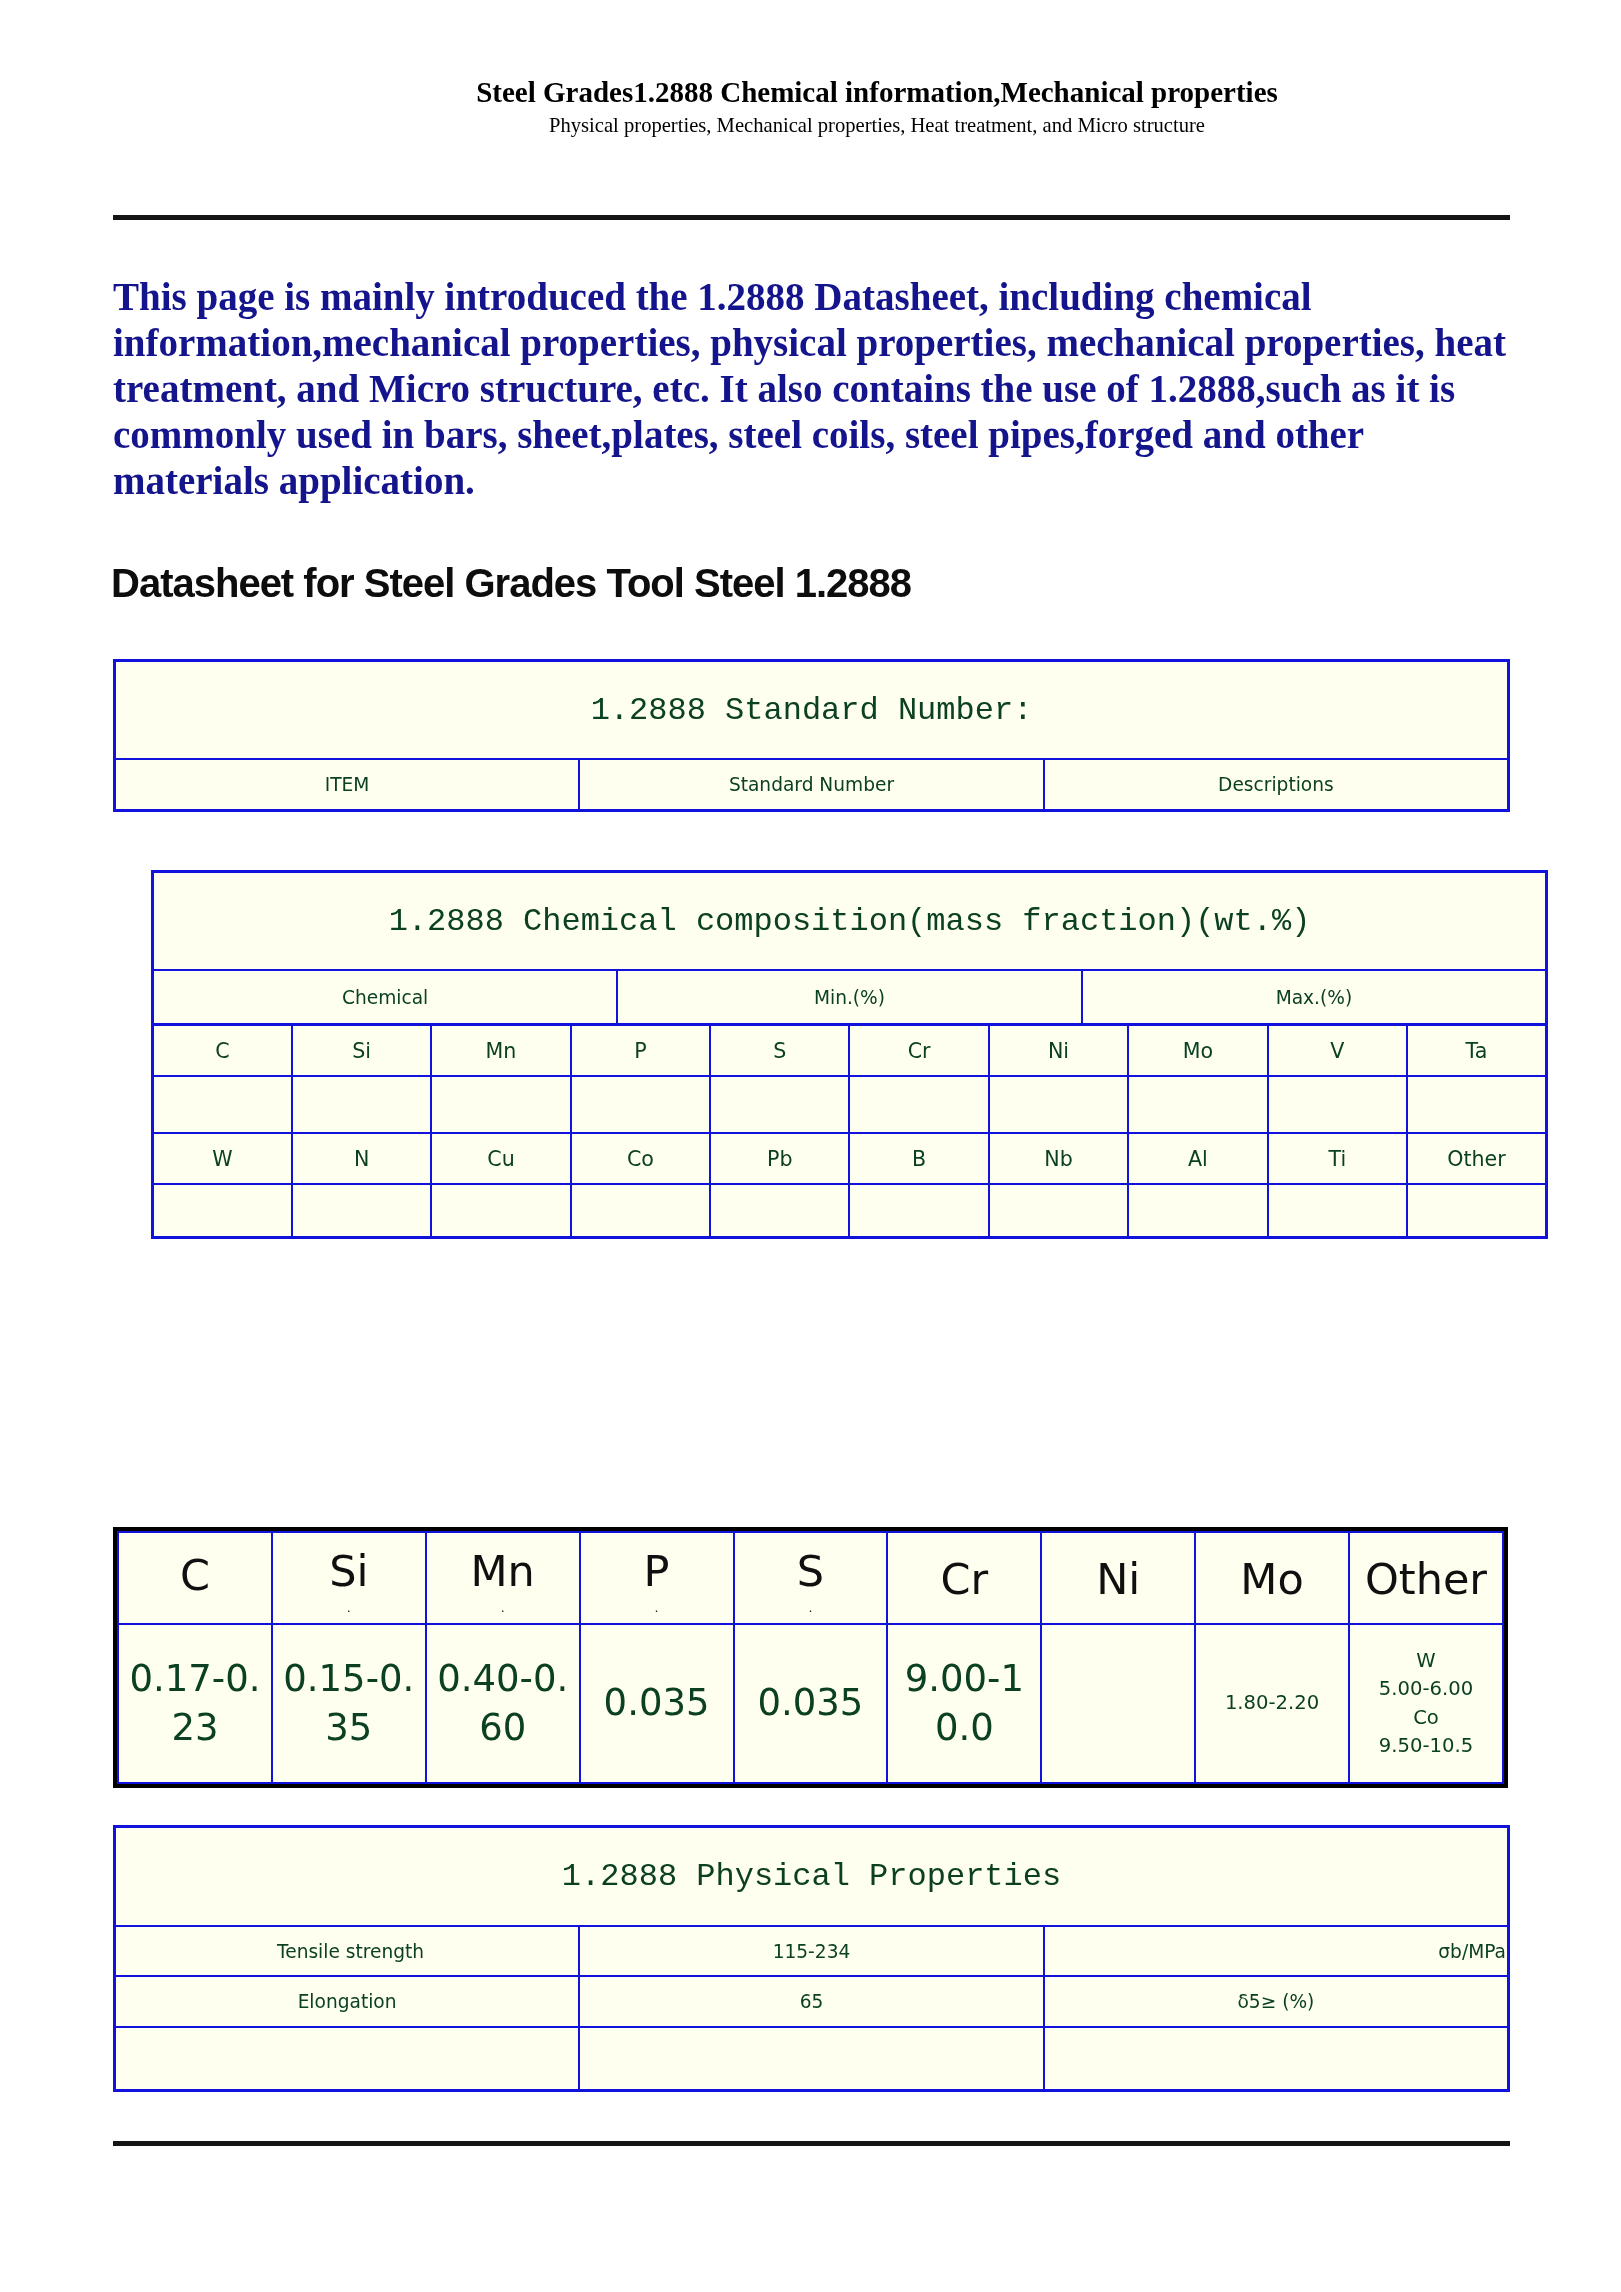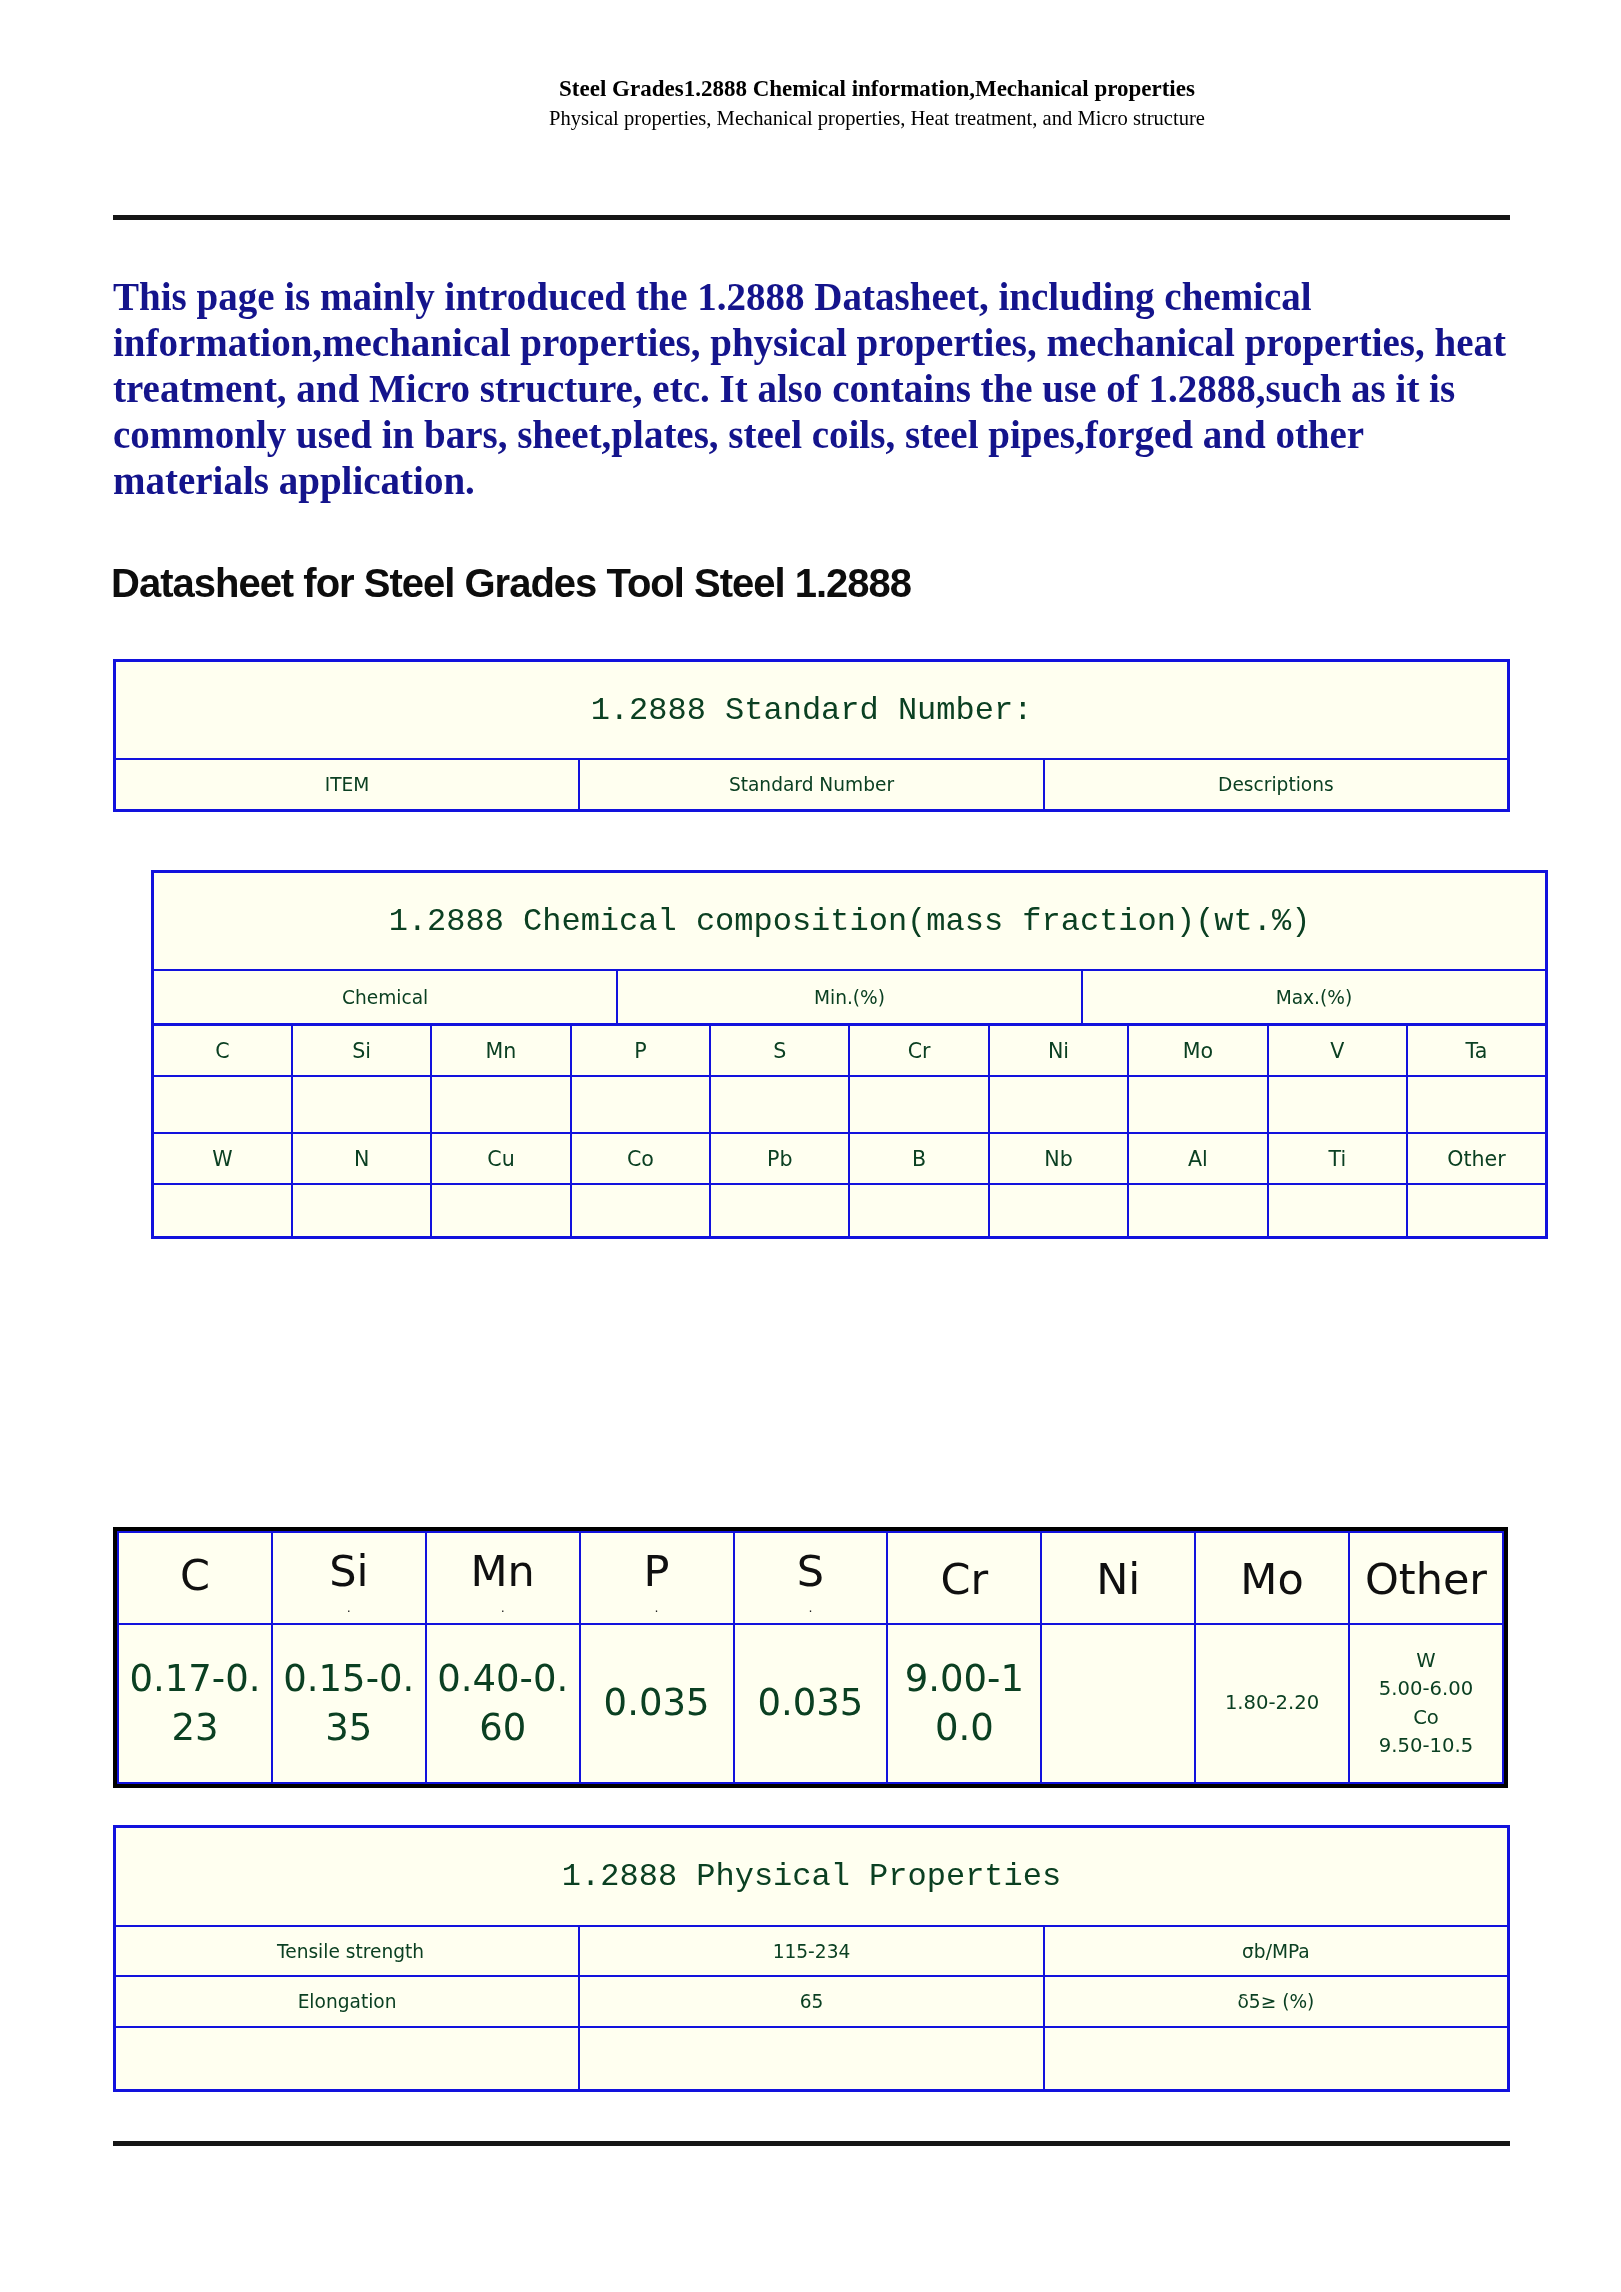--- a/index.html
+++ b/index.html
@@ -5,21 +5,21 @@
   html,body{margin:0;padding:0;}
   body{
     width:1621px;height:2293px;background:#ffffff;overflow:hidden;
     font-family:"DejaVu Sans",sans-serif;position:relative;
   }
   .abs{position:absolute;}
 
   
   .doc-header{left:176px;top:76px;width:1402px;text-align:center;
     font-family:"Liberation Serif",serif;color:#000;}
-  .doc-title{font-size:23px;font-weight:bold;}
+  .doc-title{font-size:29px;font-weight:bold;}
   .doc-subtitle{font-size:20.6px;margin-top:4.9px;}
   .rule{left:113px;width:1397px;height:4.9px;background:#151515;}
   .top-rule{top:215px;}
   .bottom-rule{top:2141px;}
 
   
   .intro{left:113px;top:274px;width:1397px;
     font-family:"Liberation Serif",serif;font-weight:bold;
     font-size:39px;line-height:46px;color:#14148c;}
 
@@ -206,21 +206,21 @@
 
 <div class="abs physical-clip">
   <table class="grid">
     <tbody>
         <tr>
       <td class="band" colspan="3" style="height:95px;">1.2888 Physical Properties</td>
     </tr>
     <tr>
       <td class="cell-sm" style="width:33.5%;height:46px;padding-left:8px;">Tensile strength</td>
       <td class="cell-sm" style="width:33.8%;">115-234</td>
-      <td class="cell-sm" style="width:32.7%;">σb/MPa</td>
+      <td class="cell-sm" style="width:32.7%;text-align:right;">σb/MPa</td>
     </tr>
     <tr>
       <td class="cell-sm" style="height:47px;">Elongation</td>
       <td class="cell-sm">65</td>
       <td class="cell-sm">δ5≥ (%)</td>
     </tr>
     <tr>
       <td style="height:59px;"></td>
       <td></td>
       <td></td>

